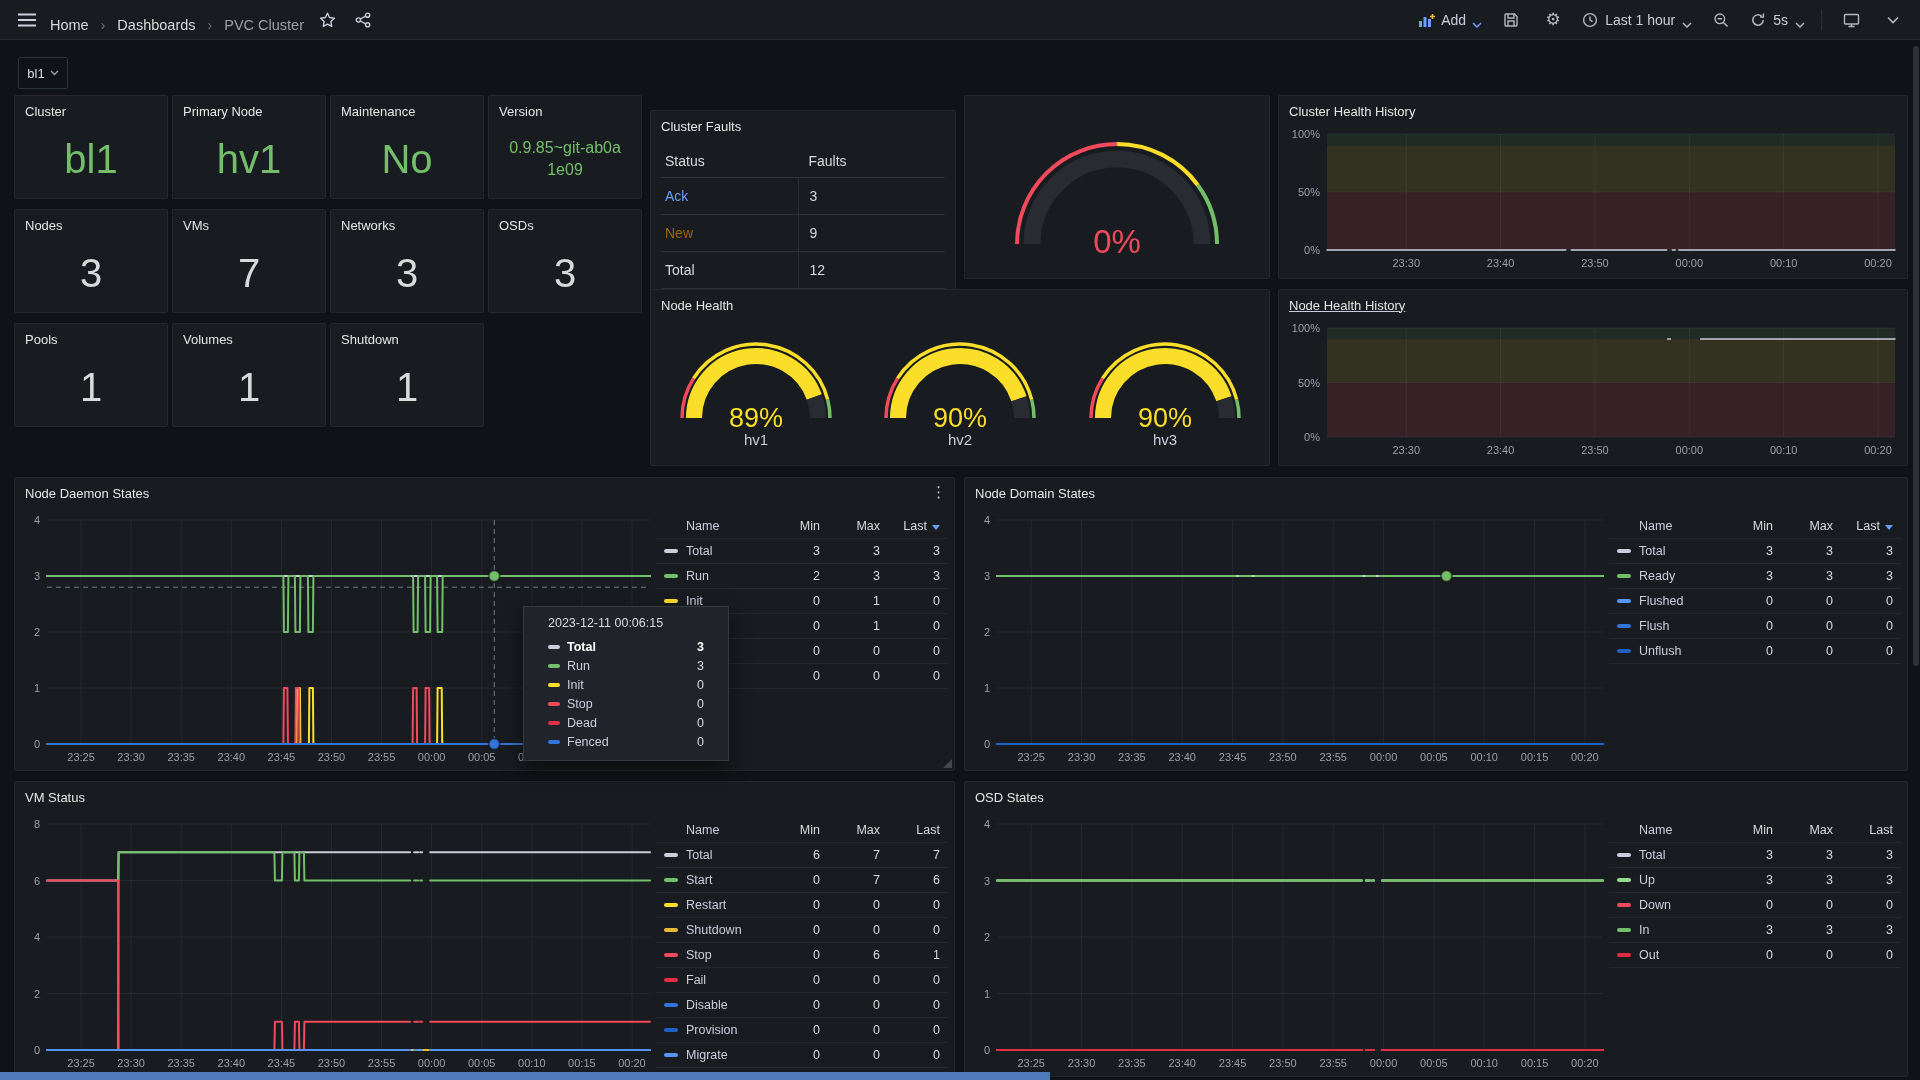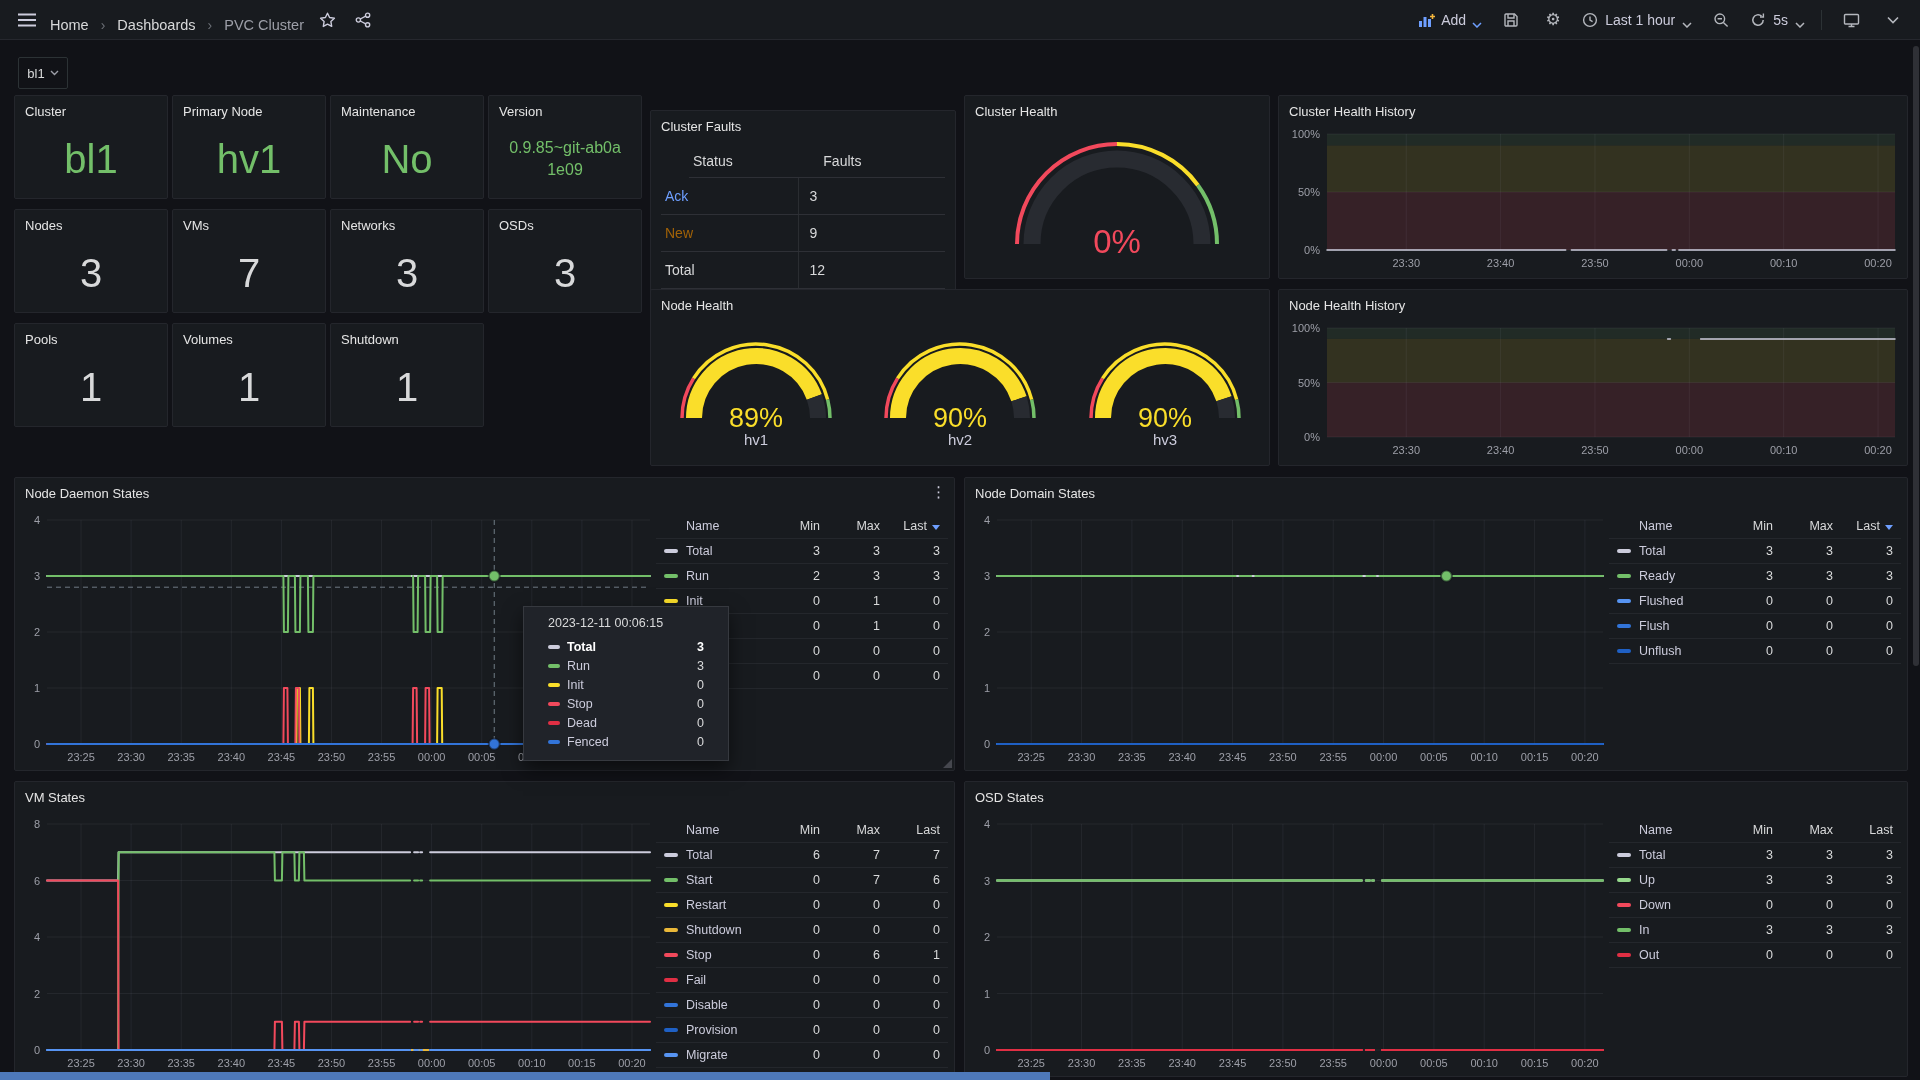--- a/index.html
+++ b/index.html
@@ -24,21 +24,21 @@
   .ptitle{height:30px;display:flex;align-items:center;padding:0 10px;font-size:13px;color:#e5e5e5;cursor:pointer;white-space:nowrap;}
   .kebab{position:absolute;right:8px;top:5px;font-size:15px;color:#ccccdc;cursor:pointer;}
   
   .stat-val{position:absolute;left:0;right:0;top:30px;bottom:6px;display:flex;align-items:center;justify-content:center;text-align:center;}
   .v-green{font-size:40px;font-weight:500;color:#73bf69;}
   .v-white{font-size:40px;font-weight:500;color:#d8d9da;}
   .v-ver{font-size:16px;font-weight:500;color:#73bf69;width:112px;line-height:1.35;word-break:break-all;margin:0 auto;}
   
   .ftable{position:absolute;left:10px;right:10px;top:34px;}
   .frow{display:flex;height:36px;align-items:center;border-bottom:1px solid rgba(204,204,220,0.12);font-size:14px;color:#d8d9da;}
-  .fhead{font-weight:500;height:32px;margin-left:28px;}
+  .fhead{font-weight:500;height:32px;}
   .fc1{width:47%;padding-left:4px;}
   .fc2{flex:1;padding-left:10px;}
   .frow:not(.fhead) .fc2{border-left:1px solid rgba(204,204,220,0.10);height:100%;display:flex;align-items:center;}
   
   .gaugewrap{position:absolute;left:0;right:0;top:30px;bottom:0;display:flex;align-items:flex-start;justify-content:space-evenly;}
   
   .legend{position:absolute;right:6px;top:36px;width:292px;font-size:12.5px;}
   .lg-row{display:flex;align-items:center;height:24px;border-bottom:1px solid rgba(204,204,220,0.07);}
   .lg-head{color:#6e9fff;font-weight:500;}
   .lg-name{flex:1;display:flex;align-items:center;gap:8px;padding-left:8px;color:#ccccdc;cursor:pointer;}
@@ -247,21 +247,20 @@
       <div class="fc2">9</div>
     </div>
     <div class="frow">
       <div class="fc1" style="color: rgb(216, 217, 218);">Total</div>
       <div class="fc2">12</div>
     </div>
   </div>
 </div>
 
 <div class="panel" style="left:964px;top:95px;width:306px;height:184px;">
-  <div class="ptitle">Cluster Health</div>
   <div class="gaugewrap" id="gauge-cluster-health">
       <div>
         <svg width="290" height="152">
           <path d="M 45.00 118.00 A 100 100 0 0 1 145.00 18.00" fill="none" stroke="#f2495c" stroke-width="4"></path>
           <path d="M 145.00 18.00 A 100 100 0 0 1 225.90 59.22" fill="none" stroke="#fade2a" stroke-width="4"></path>
           <path d="M 225.90 59.22 A 100 100 0 0 1 245.00 118.00" fill="none" stroke="#73bf69" stroke-width="4"></path>
           <path d="M 60.00 118.00 A 85 85 0 0 1 230.00 118.00" fill="none" stroke="#282b31" stroke-width="17"></path>
           <text x="145" y="127" text-anchor="middle" class="gval" fill="#f2495c" font-size="33">0%</text>
         </svg>
       </div>
@@ -331,21 +330,21 @@
           <path d="M 171.68 79.60 A 74 74 0 0 1 174.00 98.00" fill="none" stroke="#73bf69" stroke-width="3.5"></path>
           <path d="M 38.00 98.00 A 62 62 0 0 1 158.97 78.84" fill="none" stroke="#fade2a" stroke-width="16"></path>
           <path d="M 158.97 78.84 A 62 62 0 0 1 162.00 98.00" fill="none" stroke="#282b31" stroke-width="16"></path>
           <text x="100" y="107" text-anchor="middle" class="gval" fill="#fade2a" font-size="27">90%</text>
           <text x="100" y="125" text-anchor="middle" class="glab">hv3</text>
         </svg>
       </div>
     </div>
 </div>
 
-<div class="panel" style="left:1278px;top:289px;width:630px;height:177px;">
+<div class="panel" style="left:1278px;top:289px;width:630px;height:177px;text-decoration:underline;">
   <div class="ptitle">Node Health History</div>
   <svg id="node-health-history" width="614" height="141" style="position:absolute;left:8px;top:30px;">
       <rect x="40" y="62.5" width="568" height="54.5" fill="rgba(242,73,92,0.14)"></rect>
       <rect x="40" y="18.9" width="568" height="43.6" fill="rgba(250,222,42,0.12)"></rect>
       <rect x="40" y="8" width="568" height="10.899999999999999" fill="rgba(115,191,105,0.10)"></rect>
       <line x1="40" x2="608" y1="117" y2="117" stroke="rgba(204,204,220,0.07)"></line>
       <text x="33" y="121" text-anchor="end" class="tick">0%</text>
       <line x1="40" x2="608" y1="62.5" y2="62.5" stroke="rgba(204,204,220,0.07)"></line>
       <text x="33" y="66.5" text-anchor="end" class="tick">50%</text>
       <line x1="40" x2="608" y1="8" y2="8" stroke="rgba(204,204,220,0.07)"></line>
@@ -612,21 +611,21 @@
           <span>Unflush</span>
         </div>
         <div class="lg-v">0</div>
         <div class="lg-v">0</div>
         <div class="lg-v">0</div>
       </div>
     </div>
 </div>
 
 <div class="panel" style="left:14px;top:781px;width:941px;height:296px;">
-  <div class="ptitle">VM States</div>
+  <div class="ptitle">VM Status</div>
   <svg id="vm-states" width="635" height="258" style="position:absolute;left:6px;top:34px;">
       <line x1="26" x2="629" y1="234" y2="234" stroke="rgba(204,204,220,0.07)"></line>
       <text x="19" y="238" text-anchor="end" class="tick">0</text>
       <line x1="26" x2="629" y1="177.5" y2="177.5" stroke="rgba(204,204,220,0.07)"></line>
       <text x="19" y="181.5" text-anchor="end" class="tick">2</text>
       <line x1="26" x2="629" y1="121" y2="121" stroke="rgba(204,204,220,0.07)"></line>
       <text x="19" y="125" text-anchor="end" class="tick">4</text>
       <line x1="26" x2="629" y1="64.5" y2="64.5" stroke="rgba(204,204,220,0.07)"></line>
       <text x="19" y="68.5" text-anchor="end" class="tick">6</text>
       <line x1="26" x2="629" y1="8" y2="8" stroke="rgba(204,204,220,0.07)"></line>

